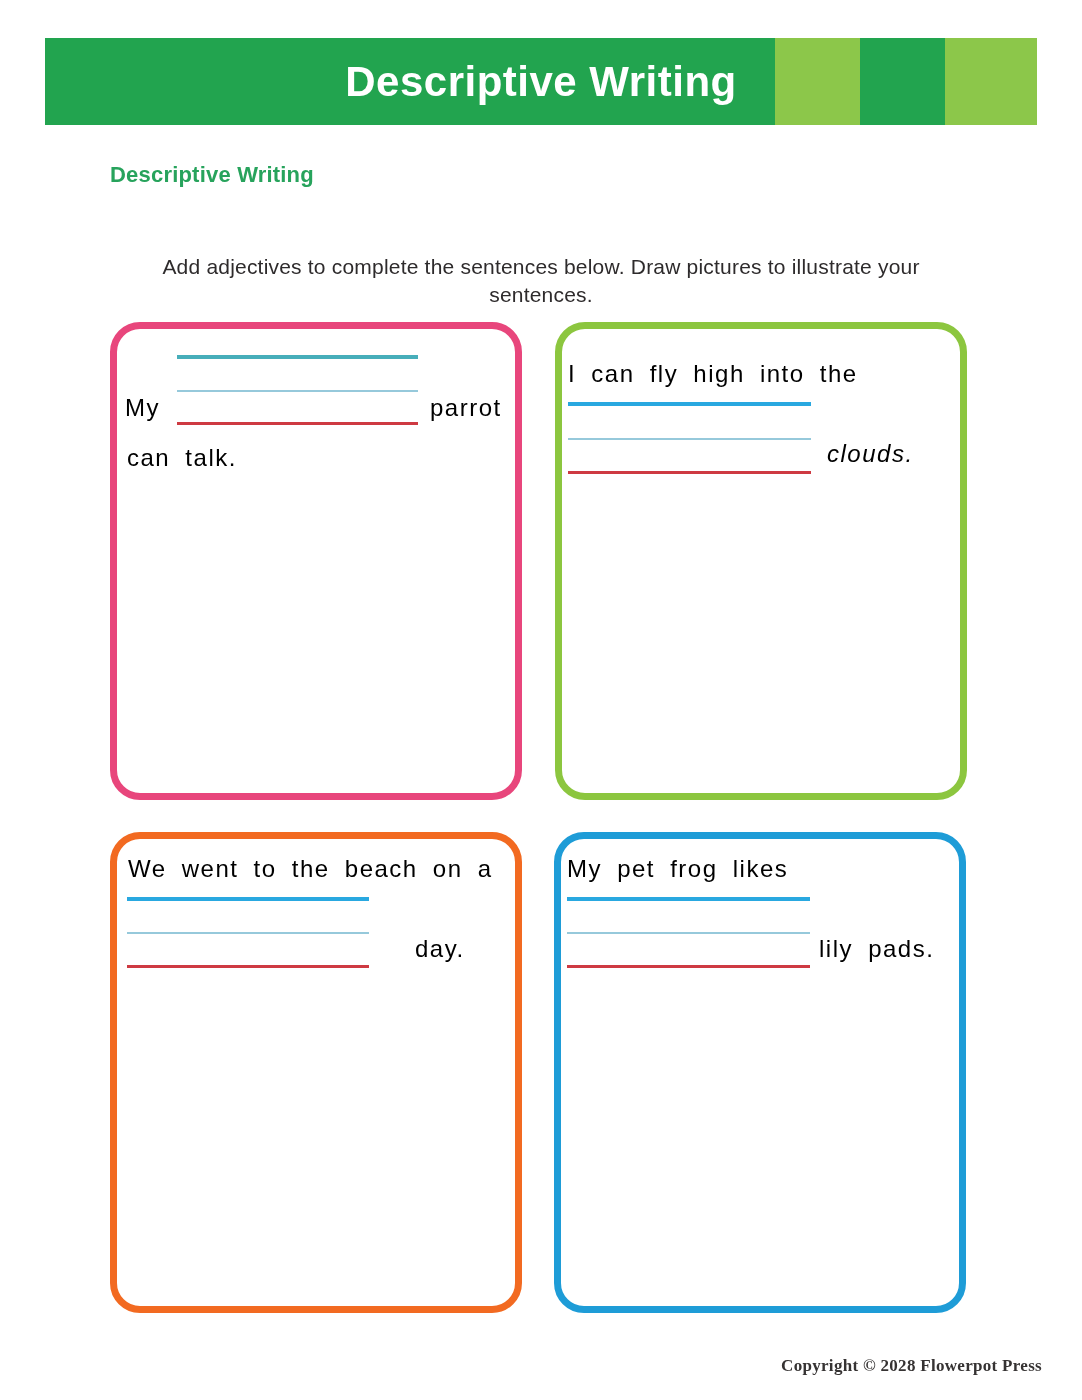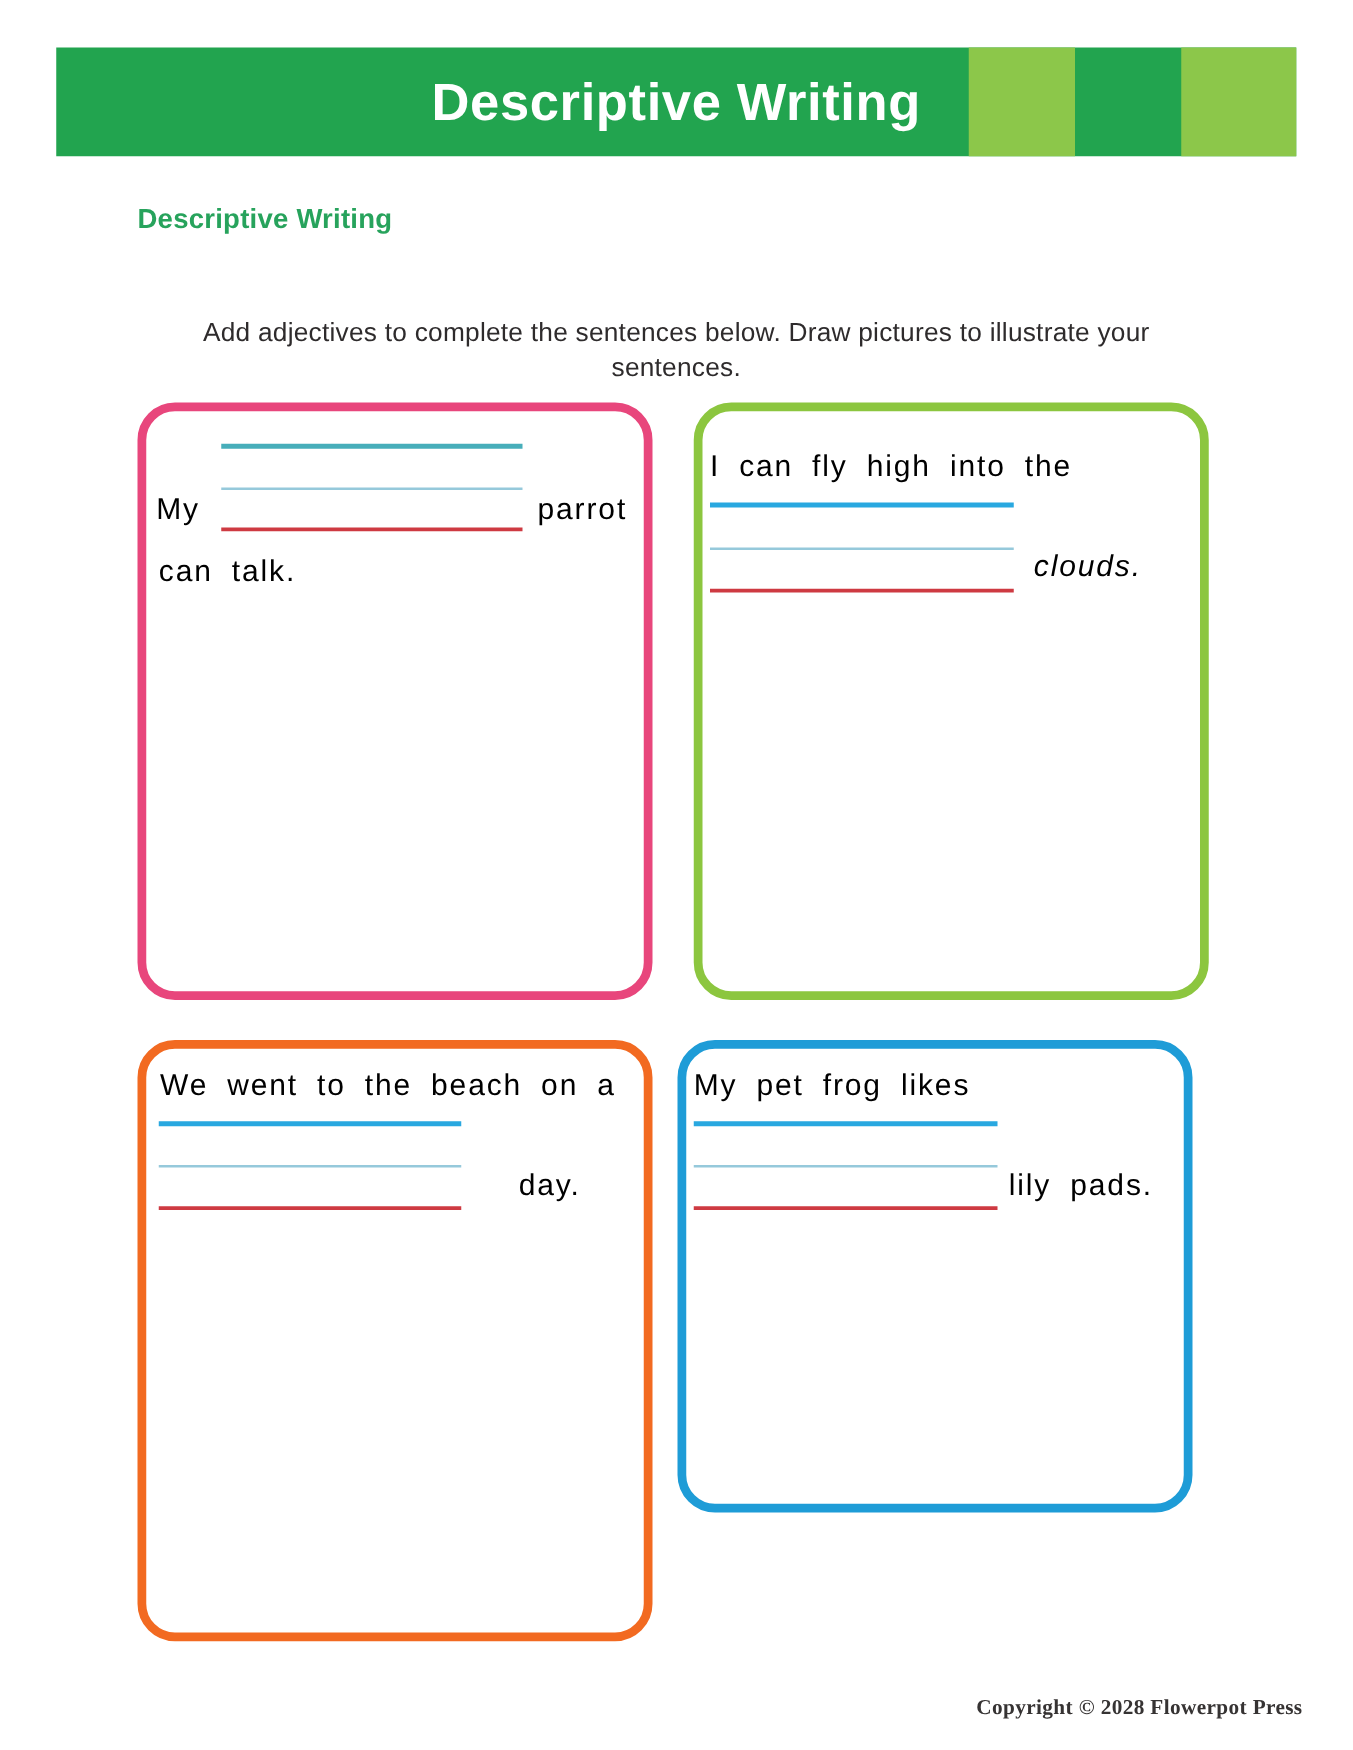--- a/index.html
+++ b/index.html
@@ -59,21 +59,21 @@
   .card {
     position: absolute;
     width: 412px;
     border: 7px solid #000;
     border-radius: 30px;
     background: #ffffff;
   }
   .card-1 { left: 110px; top: 322px; height: 478px; }
   .card-2 { left: 555px; top: 322px; height: 478px; }
   .card-3 { left: 110px; top: 832px; height: 481px; }
-  .card-4 { left: 542px; top: 832px; height: 378px; }
+  .card-4 { left: 554px; top: 832px; height: 481px; }
   .hw-text {
     position: absolute;
     font-family: "Liberation Sans", sans-serif;
     font-size: 24px;
     line-height: 1;
     color: #000000;
     letter-spacing: 1.5px;
     word-spacing: 7px;
     white-space: nowrap;
   }

